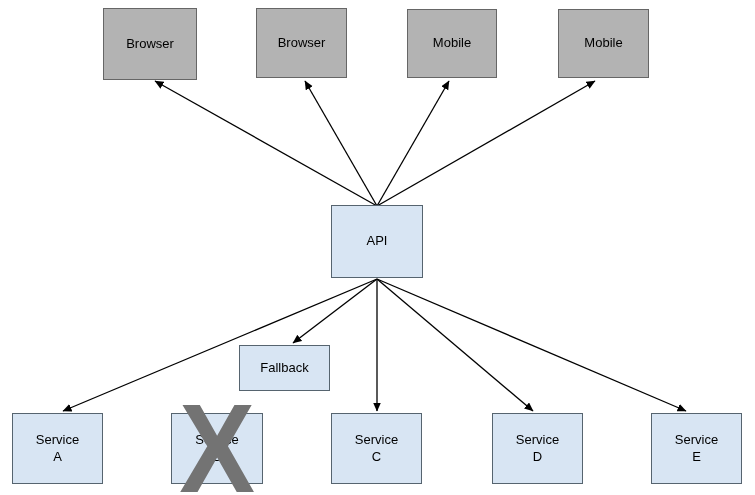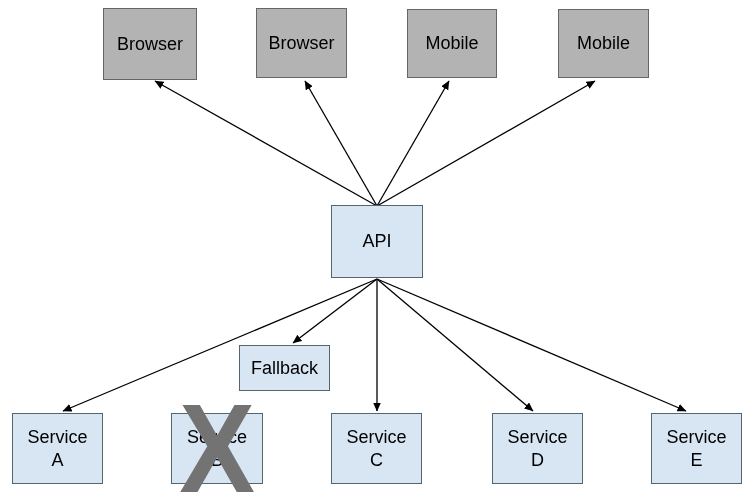--- a/index.html
+++ b/index.html
@@ -22,21 +22,21 @@
     z-index: 1;
   }
   .node {
     position: absolute;
     box-sizing: border-box;
     display: flex;
     flex-direction: column;
     align-items: center;
     justify-content: center;
     text-align: center;
-    font-size: 18px;
+    font-size: 13px;
     line-height: 1.25;
     color: #000000;
     z-index: 2;
   }
   .node.client {
     background: var(--client-fill, #b3b3b3);
     border: 1.5px solid var(--client-stroke, #666666);
   }
   .node.service {
     background: var(--service-fill, #d8e5f3);

